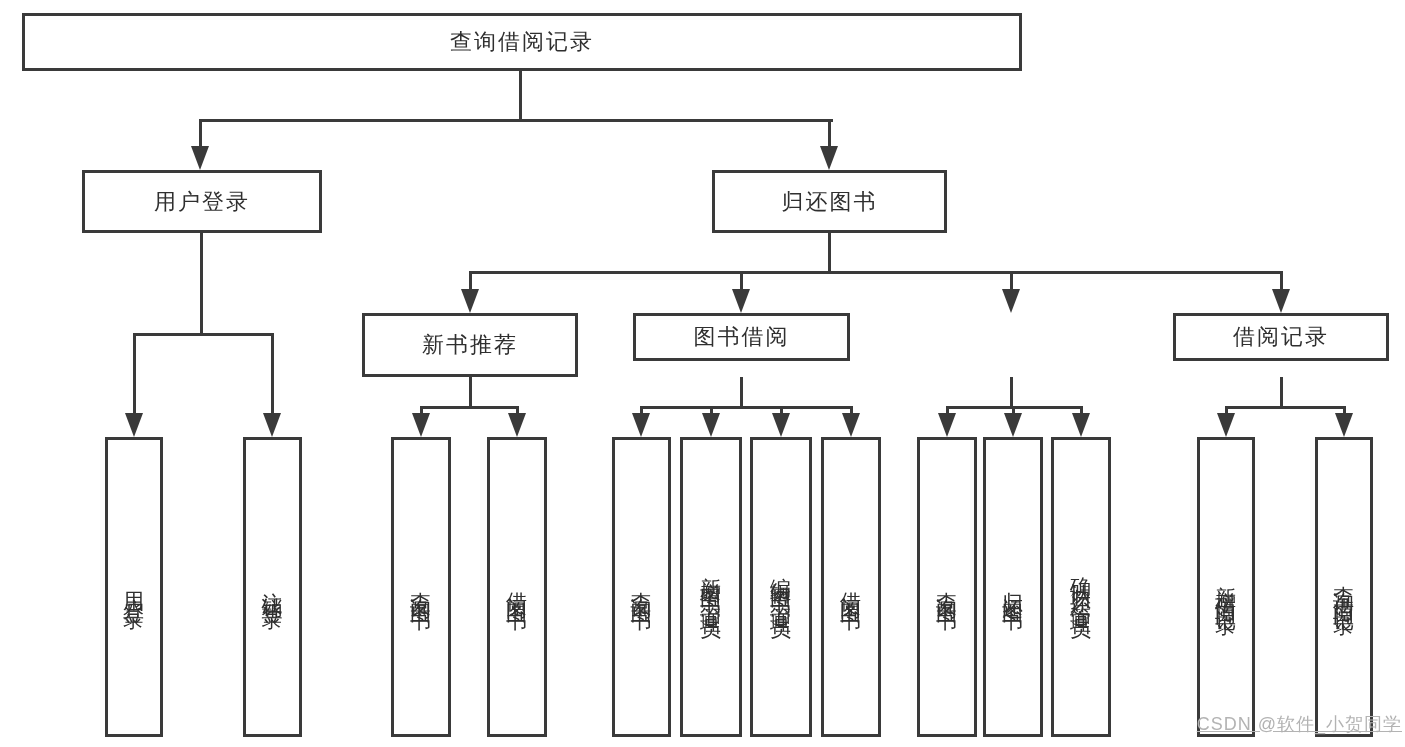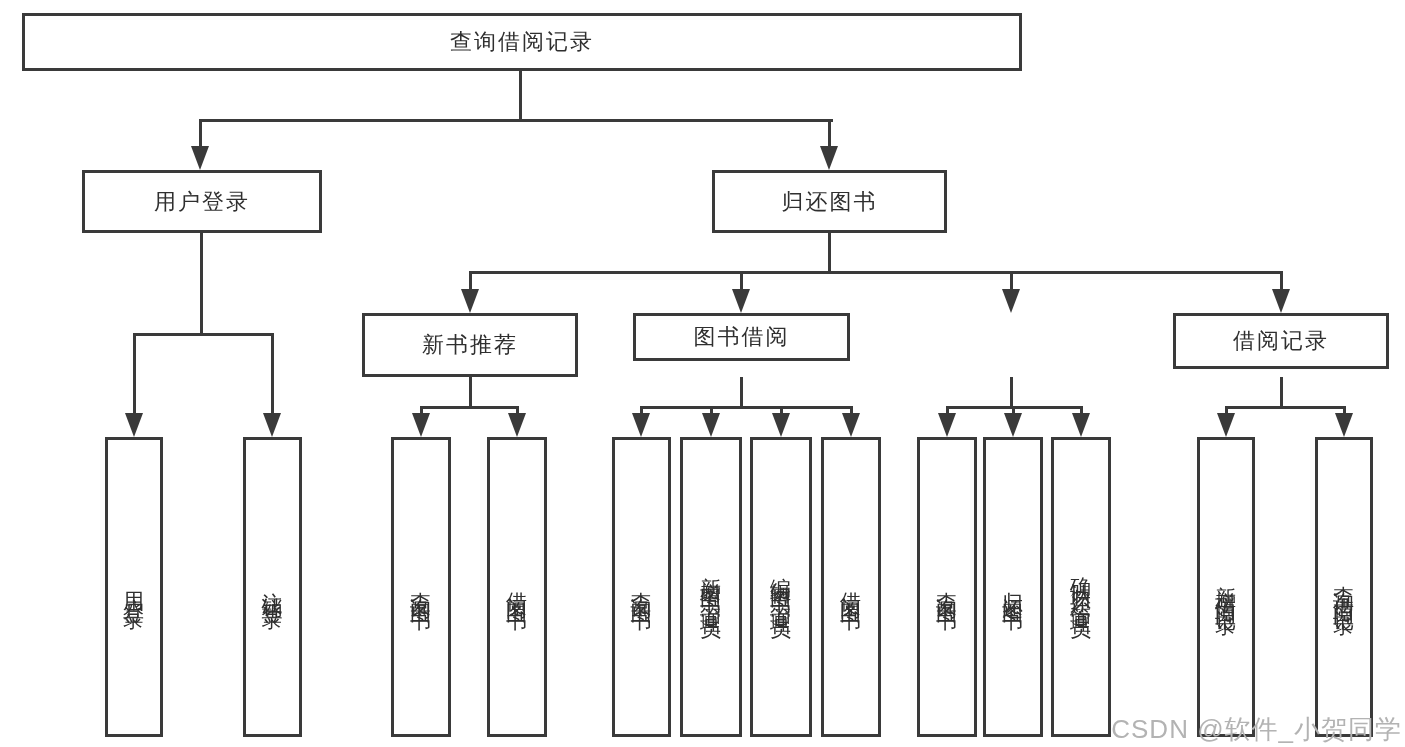--- a/index.html
+++ b/index.html
@@ -22,21 +22,21 @@
   }
   .vline{position:absolute;width:3px;background:#3a3a3a;}
   .hline{position:absolute;height:3px;background:#3a3a3a;}
   .ah{
     position:absolute;width:0;height:0;
     border-left:9px solid transparent;border-right:9px solid transparent;
     border-top:24px solid #3a3a3a;
   }
   .watermark{
     position:absolute;top:712px;right:3px;
-    font-size:26px;letter-spacing:1px;color:#b3b3b3;white-space:nowrap;
+    font-size:18px;letter-spacing:1px;color:#b3b3b3;white-space:nowrap;text-decoration:underline;
   }
 </style>
 </head>
 <body>
 
 <div id="canvas">
 
   <div class="box" style="left:22px;top:13px;width:1000px;height:58px;">
       <span>查询借阅记录</span>
     </div>
@@ -72,21 +72,21 @@
   <div class="ah" style="left:1002px;top:289px;"></div>
   <div class="vline" style="left:1280px;top:271px;height:20px;"></div>
   <div class="ah" style="left:1272px;top:289px;"></div>
 
   <div class="box" style="left:362px;top:313px;width:216px;height:64px;">
       <span>新书推荐</span>
     </div>
   <div class="box" style="left:633px;top:313px;width:217px;height:48px;">
       <span>图书借阅</span>
     </div>
-  <div class="box" style="left:1173px;top:313px;width:216px;height:56px;">
+  <div class="box" style="left:1173px;top:313px;width:216px;height:48px;">
       <span>借阅记录</span>
     </div>
 
   <div class="vline" style="left:469px;top:377px;height:31px;"></div>
   <div class="hline" style="left:420px;top:406px;width:98px;"></div>
   <div class="vline" style="left:420px;top:406px;height:11px;"></div>
   <div class="ah" style="left:412px;top:413px;"></div>
   <div class="vline" style="left:516px;top:406px;height:11px;"></div>
   <div class="ah" style="left:508px;top:413px;"></div>
 

